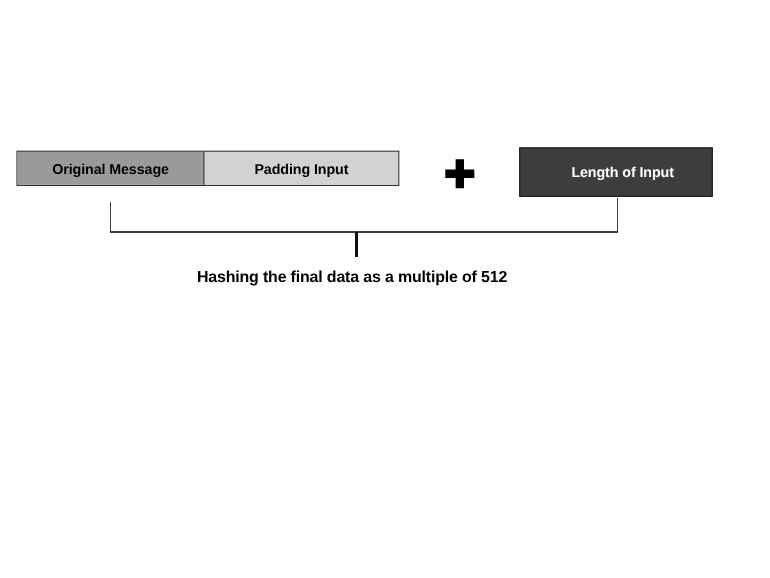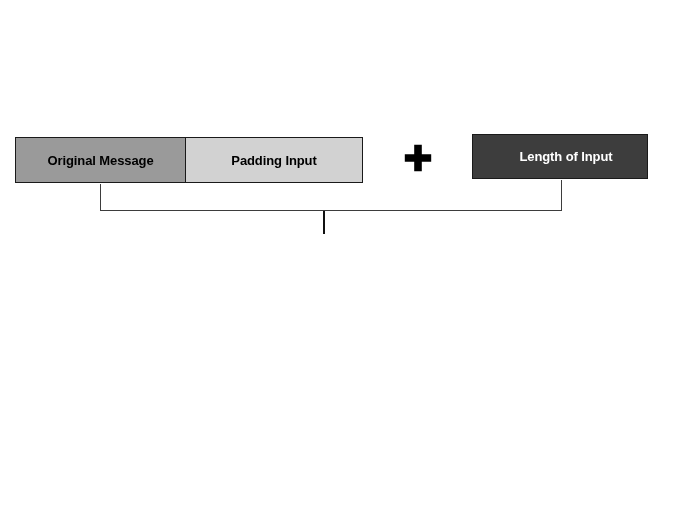--- a/index.html
+++ b/index.html
@@ -21,21 +21,21 @@
     height: 525px;
     background: #ffffff;
   }
 
   
   .combined-block {
     position: absolute;
     left: 15px;
     top: 137px;
     width: 348px;
-    height: 46px;
+    height: 32px;
     display: flex;
     box-sizing: border-box;
     border: 1.5px solid #1a1a1a;
   }
 
   .seg {
     display: flex;
     align-items: center;
     justify-content: center;
     box-sizing: border-box;
@@ -153,14 +153,15 @@
       <line x1="561.5" y1="180" x2="561.5" y2="211"></line>
 
       <line x1="100" y1="210.7" x2="562" y2="210.7"></line>
     </g>
     <g stroke="#111111" stroke-width="2" fill="none" shape-rendering="crispEdges">
 
       <line x1="324" y1="211" x2="324" y2="234"></line>
     </g>
   </svg>
 
+  <div class="caption">Hashing the final data as a multiple of 512</div>
 
 </div>
 
 </body></html>

